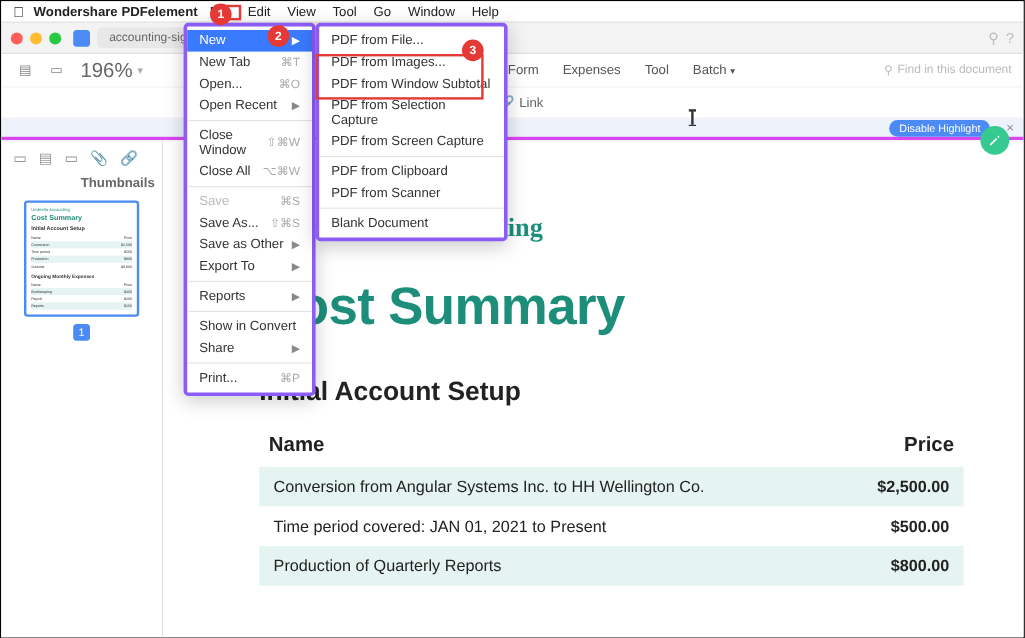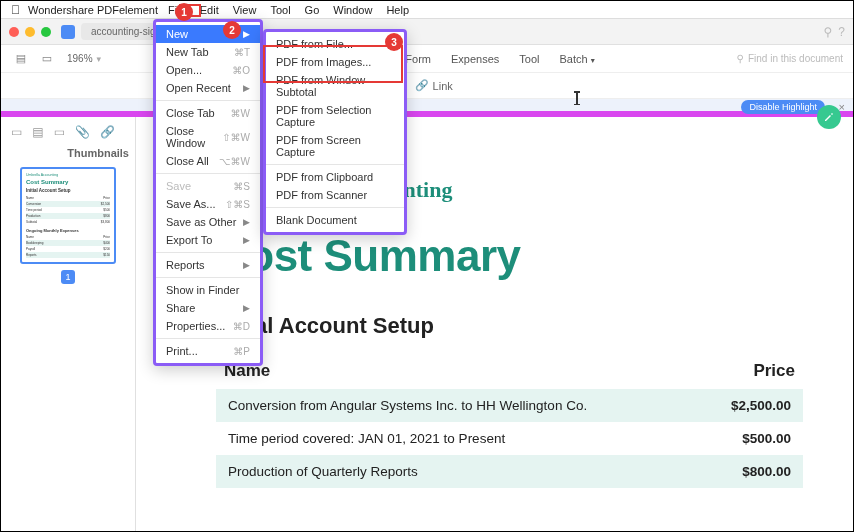--- a/index.html
+++ b/index.html
@@ -1,40 +1,40 @@
 <!DOCTYPE html>
 <html><head>
 <meta charset="utf-8">
 <style>
 * { margin: 0; padding: 0; box-sizing: border-box; font-family: -apple-system, BlinkMacSystemFont, "Segoe UI", Helvetica, Arial, sans-serif; }
 body { background: #f5f5f5; width: 854px; height: 532px; overflow: hidden; position: relative; border: 1px solid #000; }
 
 .menubar { height: 18px; background: #fff; display: flex; align-items: center; padding: 0 10px; font-size: 11px; color: #222; border-bottom: 1px solid #ddd; }
 .menubar .apple { font-size: 12px; margin-right: 8px; }
-.menubar .appname { font-weight: 400; margin-right: 10px; }
+.menubar .appname { font-weight: 700; margin-right: 10px; }
 .menubar .mitem { margin-right: 14px; cursor: default; }
 
 .titlebar { height: 26px; background: #f3f3f3; display: flex; align-items: center; padding: 0 8px; font-size: 11px; color: #555; border-bottom: 1px solid #e0e0e0; }
 .traffic { display: flex; gap: 6px; margin-right: 10px; }
 .dot { width: 10px; height: 10px; border-radius: 50%; }
 .dot.r { background: #ff5f57; } .dot.y { background: #febc2e; } .dot.g { background: #28c840; }
 .tab { background: #e8e8e8; padding: 3px 10px; border-radius: 4px; font-size: 10px; color: #666; }
 .plus-tab { width: 16px; height: 16px; display:flex; align-items:center; justify-content:center; margin-left:4px; color:#999; font-size:14px;}
 
 .toolbar { height: 28px; background: #fff; display: flex; align-items: center; padding: 0 10px; font-size: 11px; color: #666; border-bottom: 1px solid #eee; }
 .toolbar .tbtn { width: 20px; height: 20px; display: flex; align-items: center; justify-content: center; margin-right:6px; color:#888;}
-.toolbar .zoom { margin-left: 4px; margin-right: 4px; font-size: 10px; }
+.toolbar .zoom { margin-left: 4px; margin-right: 4px; font-size: 17px; }
 .toolbar .tool-label { margin: 0 10px; color: #555; font-size: 11px; }
 .toolbar .spacer { flex: 1; }
 .toolbar .search { color:#bbb; font-size:10px; display:flex; align-items:center; gap:4px;}
 
 .secondbar { height: 26px; background: #fff; display: flex; align-items: center; padding: 0 195px 0 270px; font-size: 11px; color: #666; border-bottom: 1px solid #eee; gap: 34px;}
 .secondbar .sb-item { display:flex; align-items:center; gap:4px; }
 
-.bluebar { height: 18px; background: #edf2fb; border-bottom: 6px solid #d946ef; position: relative; }
+.bluebar { height: 18px; background: #edf2fb; border-bottom: 3px solid #d946ef; position: relative; }
 .bluebar .disable { position: absolute; right: 28px; top: 1px; background: #4c8bf5; color:#fff; font-size:9px; padding: 2px 8px; border-radius: 8px; }
 .bluebar .close-x { position:absolute; right:8px; top:2px; color:#888; font-size:11px;}
 
 .workspace { display: flex; height: calc(532px - 18px - 26px - 28px - 26px - 18px); background: #f0f0f0; position:relative; }
 .sidebar { width: 135px; background: #fff; border-right: 1px solid #e0e0e0; padding: 6px; }
 .side-icons { display:flex; gap: 10px; padding: 2px 4px 8px 4px; color:#999; font-size:12px;}
 .side-title { font-size: 11px; color: #666; font-weight: 600; margin-bottom: 8px; text-align: right; }
 .thumb { width: 96px; border: 2px solid #4c8bf5; border-radius: 3px; padding: 4px; background:#fff; font-size: 4px; color:#333; margin: 0 auto; }
 .thumb .th-logo { color:#1d8e7a; font-size:3.5px; margin-bottom:2px;}
 .thumb .th-h1 { color:#1d8e7a; font-size:6px; font-weight:600; margin-bottom:3px;}
@@ -55,21 +55,21 @@
 .tbl-head { display:flex; justify-content:space-between; font-size: 17px; font-weight: 700; color: #222; padding: 4px 8px 8px 8px; }
 .tbl-row { display:flex; justify-content:space-between; font-size: 13.5px; color:#222; padding: 9px 12px; }
 .tbl-row.alt { background: #e5f4f1; }
 .tbl-row .price { font-weight: 700; }
 
 .float-btn { position:absolute; top: 104px; right: 12px; width:24px; height:24px; background:#36c990; border-radius:50%; display:flex; align-items:center; justify-content:center; color:#fff; font-size:12px;}
 
 
 .menu { position: absolute; background: #fff; border: 3px solid #8b5cf6; border-radius: 4px; box-shadow: 0 4px 16px rgba(0,0,0,0.2); font-size: 11px; color: #333; z-index: 100; }
 .menu1 { top: 18px; left: 152px; width: 110px; padding: 3px 0; }
-.menu2 { top: 28px; left: 262px; width: 144px; padding: 3px 0; }
+.menu2 { top: 18px; left: 262px; width: 160px; padding: 3px 0; }
 .menu .mi { padding: 3px 10px; display:flex; justify-content:space-between; align-items:center; cursor:default; }
 .menu .mi.hl { background: #3a7afe; color: #fff; }
 .menu .mi .sc { color:#aaa; font-size:10px; }
 .menu .mi .arrow { font-size:9px; color:#888; }
 .menu .mi.hl .arrow { color:#fff; }
 .menu .mi.dim { color: #bbb; }
 .menu hr { border: none; border-top: 1px solid #e5e5e5; margin: 3px 0; }
 
 
 .callout { position: absolute; width: 18px; height: 18px; background: #e53935; color: #fff; border-radius: 50%; font-size: 10px; font-weight: 700; display: flex; align-items: center; justify-content: center; z-index: 200; }
@@ -248,24 +248,20 @@
     <div class="mi">
       <span>Open...</span>
       <span class="sc">⌘O</span>
     </div>
     <div class="mi">
       <span>Open Recent</span>
       <span class="arrow">▶</span>
     </div>
     <hr>
     <div class="mi">
-      <span>Close Tab</span>
-      <span class="sc">⌘W</span>
-    </div>
-    <div class="mi">
       <span>Close Window</span>
       <span class="sc">⇧⌘W</span>
     </div>
     <div class="mi">
       <span>Close All</span>
       <span class="sc">⌥⌘W</span>
     </div>
     <hr>
     <div class="mi dim">
       <span>Save</span>
@@ -283,29 +279,25 @@
       <span>Export To</span>
       <span class="arrow">▶</span>
     </div>
     <hr>
     <div class="mi">
       <span>Reports</span>
       <span class="arrow">▶</span>
     </div>
     <hr>
     <div class="mi">
-      <span>Show in Finder</span>
+      <span>Show in Convert</span>
     </div>
     <div class="mi">
       <span>Share</span>
       <span class="arrow">▶</span>
-    </div>
-    <div class="mi">
-      <span>Properties...</span>
-      <span class="sc">⌘D</span>
     </div>
     <hr>
     <div class="mi">
       <span>Print...</span>
       <span class="sc">⌘P</span>
     </div>
   </div>
 
 <div class="menu menu2" id="menu2">
     <div class="mi">PDF from File...</div>

